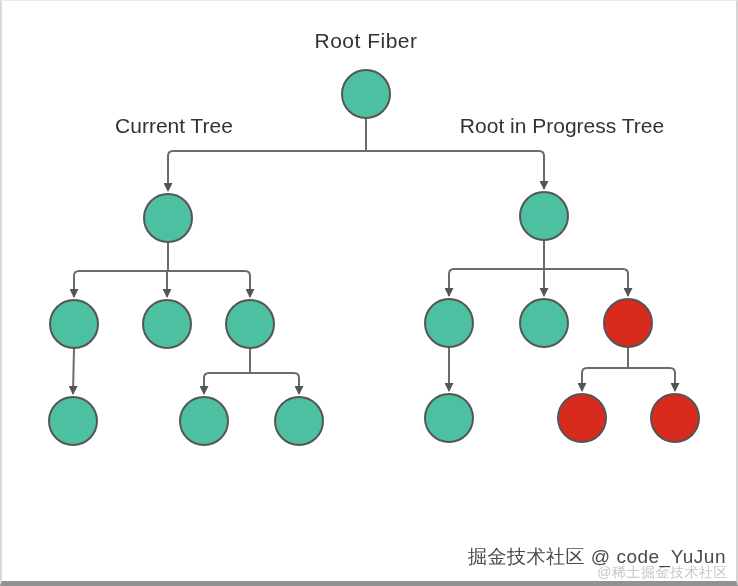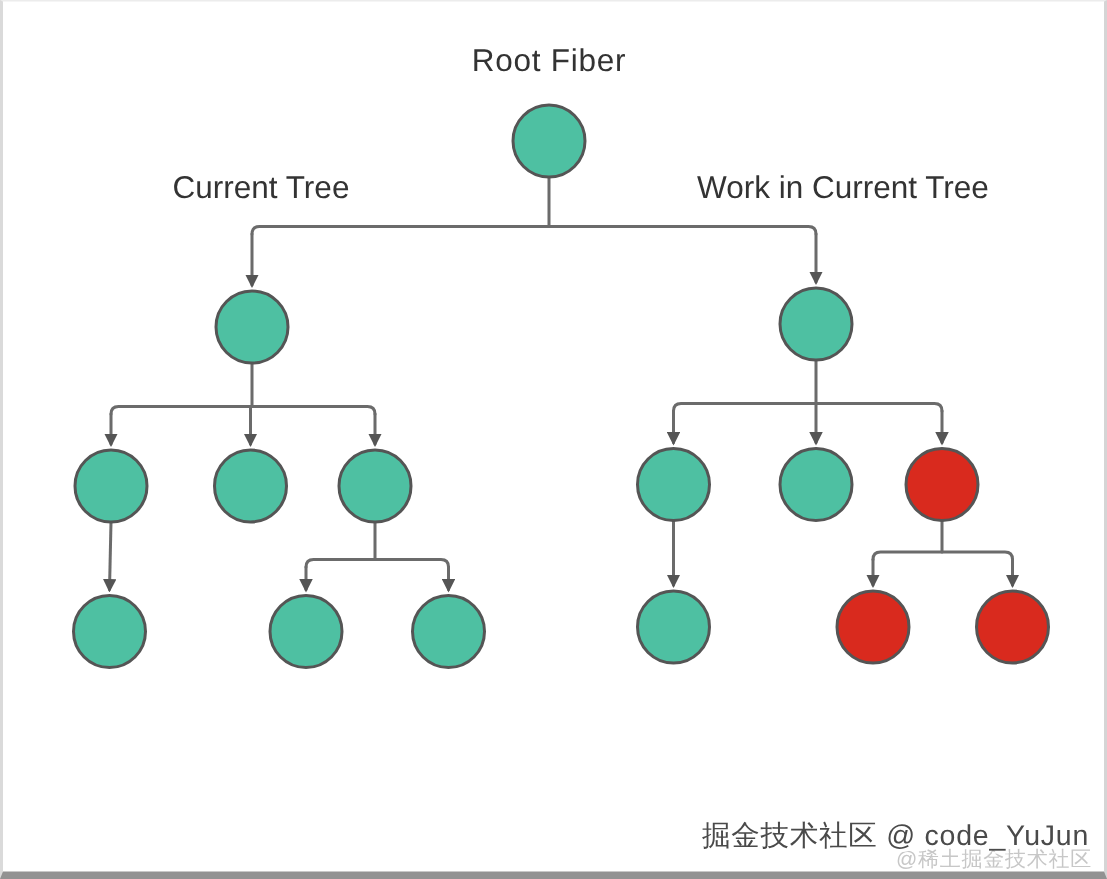--- a/index.html
+++ b/index.html
@@ -132,18 +132,18 @@
       <circle cx="447" cy="322" r="24" fill="#4ec0a2" stroke="#555555" stroke-width="2"></circle>
       <circle cx="542" cy="322" r="24" fill="#4ec0a2" stroke="#555555" stroke-width="2"></circle>
       <circle cx="626" cy="322" r="24" fill="#d92a1e" stroke="#555555" stroke-width="2"></circle>
       <circle cx="447" cy="417" r="24" fill="#4ec0a2" stroke="#555555" stroke-width="2"></circle>
       <circle cx="580" cy="417" r="24" fill="#d92a1e" stroke="#555555" stroke-width="2"></circle>
       <circle cx="673" cy="417" r="24" fill="#d92a1e" stroke="#555555" stroke-width="2"></circle>
     </svg>
 
   <div class="txt label-left" style="color: rgb(51, 51, 51);">Current Tree</div>
   <div class="txt title" style="color: rgb(51, 51, 51);">Root Fiber</div>
-  <div class="txt label-right" style="color: rgb(51, 51, 51);">Work in Current Tree</div>
+  <div class="txt label-right" style="color: rgb(51, 51, 51);">Root in Progress Tree</div>
 
   <div class="txt wm-sub" style="color: rgb(199, 199, 199);">@稀土掘金技术社区</div>
   <div class="txt wm-main" style="color: rgb(74, 74, 74);">掘金技术社区 @ code_YuJun</div>
 
 </div>
 
 </body></html>

